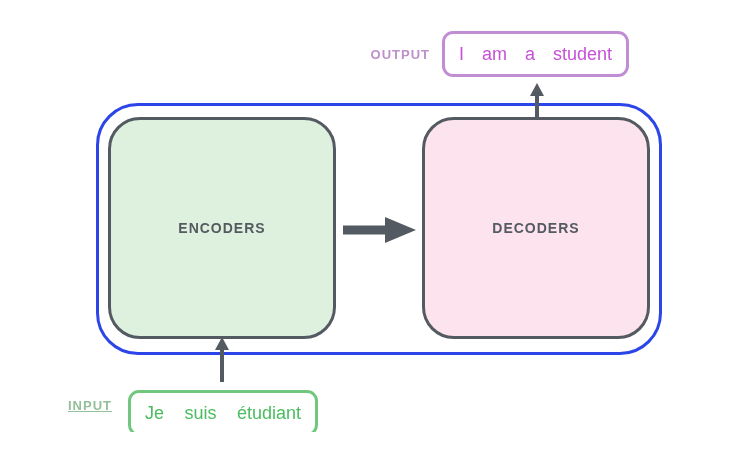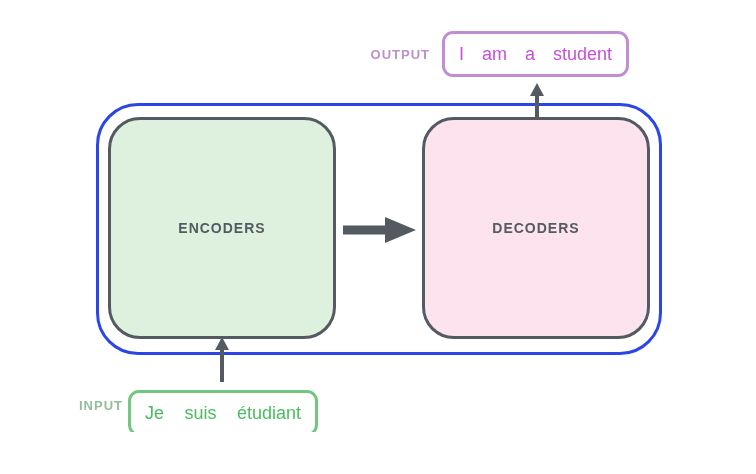--- a/index.html
+++ b/index.html
@@ -36,21 +36,21 @@
     border:3px solid var(--output-border);color:var(--output-text);
   }
   .input-box{
     left:128px;top:390px;width:190px;
     border:3px solid var(--input-border);color:var(--input-text);
   }
   .side-label{
     font-size:13px;font-weight:700;letter-spacing:1px;text-align:right;z-index:3;
   }
   .output-label{left:330px;top:47px;width:100px;color:var(--output-label);}
-  .input-label{left:31px;top:398px;width:92px;color:var(--input-label);}
+  .input-label{left:20px;top:398px;width:92px;color:var(--input-label);text-decoration:underline;}
 
   .arrow-layer{position:absolute;left:0;top:0;width:756px;height:474px;z-index:5;pointer-events:none;}
   .arrow-layer line{stroke:var(--arrow);}
   .arrow-layer polygon{fill:var(--arrow);}
 </style>
 </head>
 <body>
 
 <div class="canvas">
 

